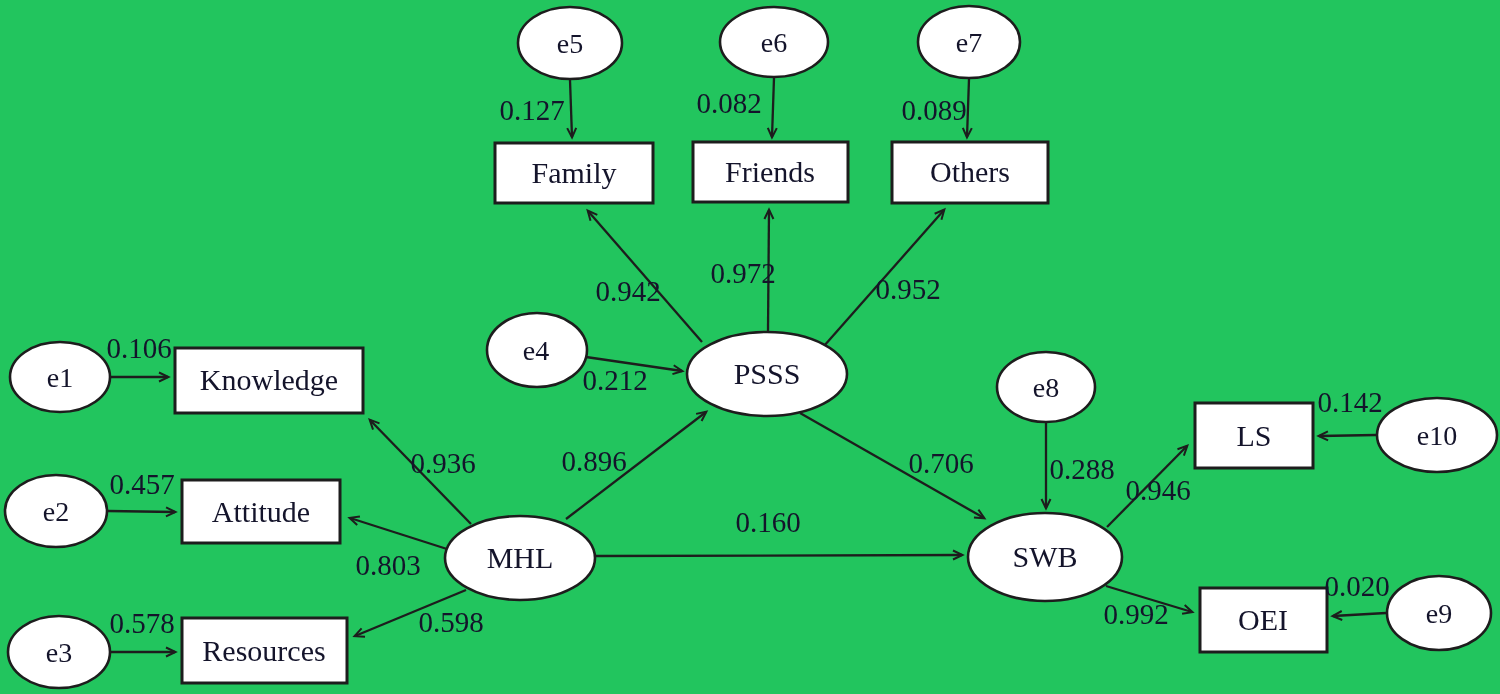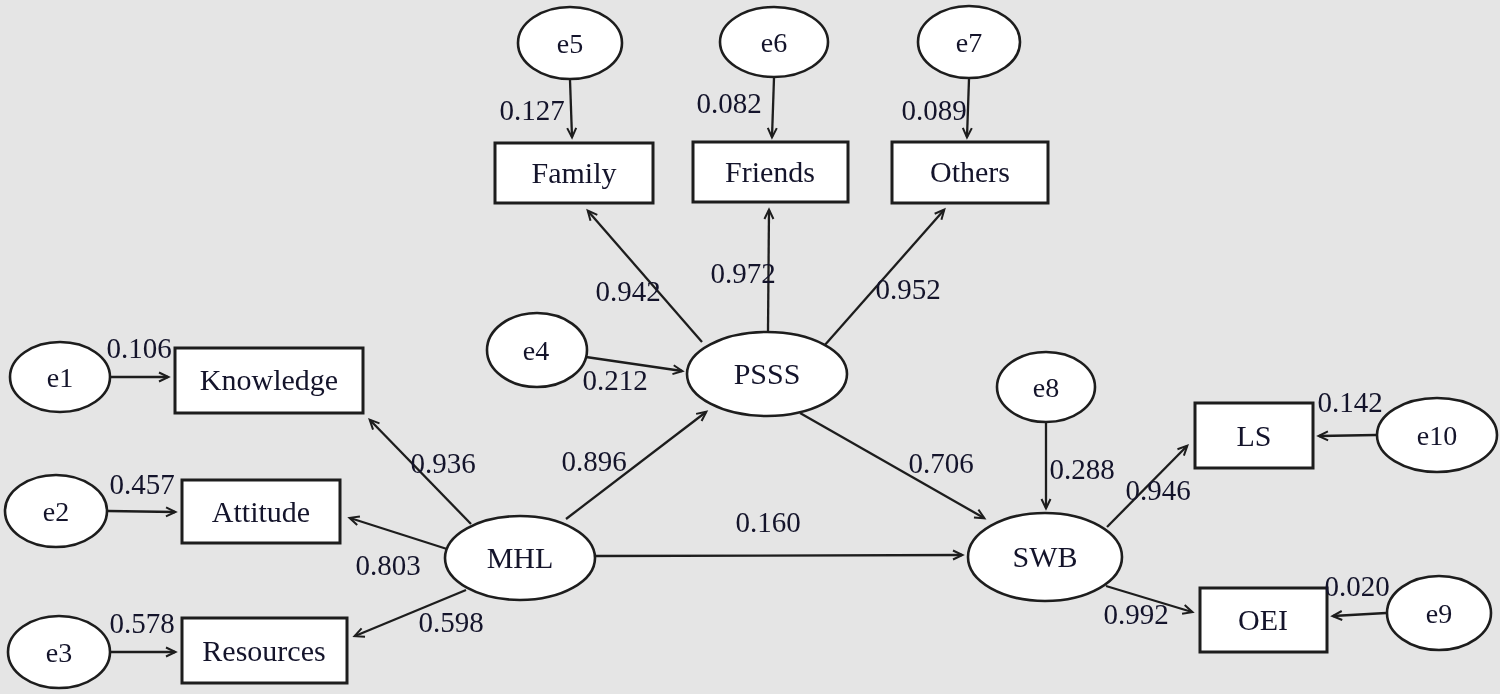--- a/index.html
+++ b/index.html
@@ -4,21 +4,21 @@
 <style>
   html, body {
     margin: 0;
     padding: 0;
     background: #ffffff;
   }
   .stage {
     position: relative;
     width: 1500px;
     height: 694px;
-    background: #e5e5e5;
+    background: #22c55e;
     font-family: "Liberation Serif", "DejaVu Serif", serif;
   }
   svg { display: block; }
   .edge {
     stroke: #1d1d1d;
     stroke-width: 2.3;
     fill: none;
   }
   .shape {
     stroke: #1d1d1d;

